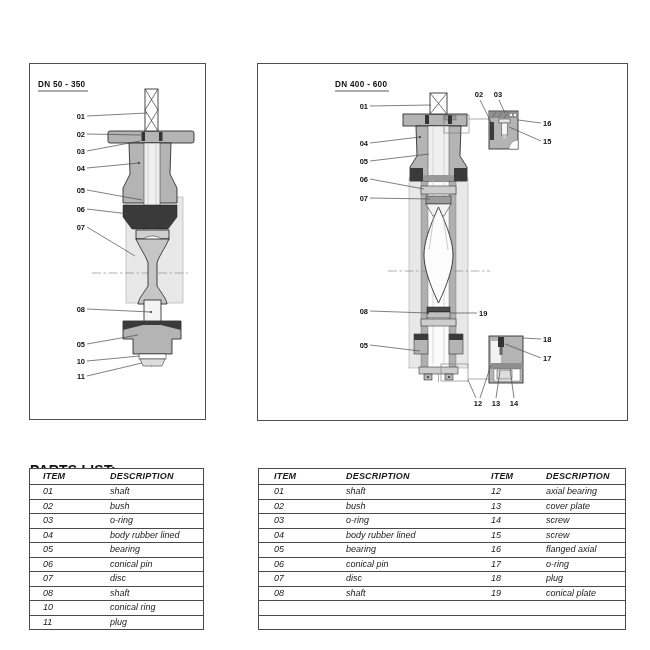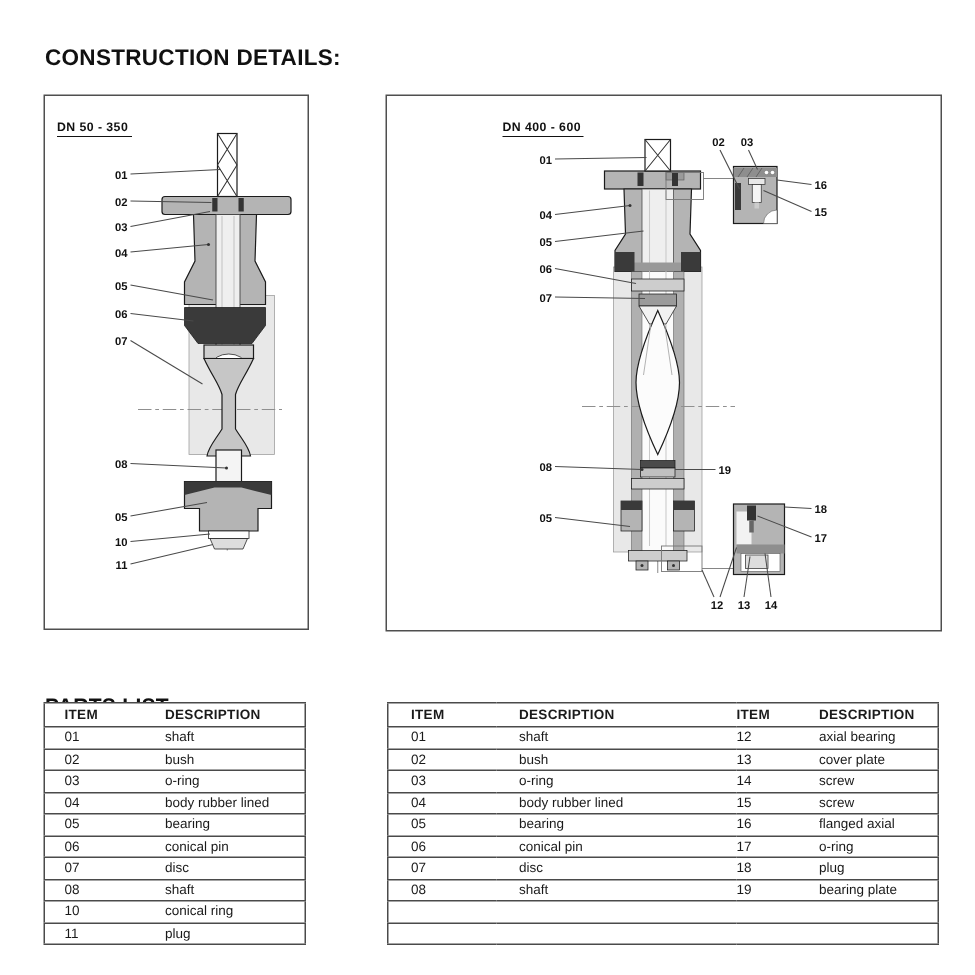--- a/index.html
+++ b/index.html
@@ -12,40 +12,39 @@
   .panel-right{left:257px;top:63px;width:369px;height:356px;text-align:center;}
   svg{display:block;}
   svg text{font-family:"Liberation Sans",sans-serif;font-weight:700;font-size:7.5px;fill:#111;}
   svg text.dn{font-size:8.2px;letter-spacing:.3px;}
   .leader{stroke:#4a4a4a;stroke-width:.7;fill:none;}
   .frame{stroke:#777;stroke-width:.6;fill:none;}
   .cl{stroke:#8f8f8f;stroke-width:.7;fill:none;stroke-dasharray:9 2.5 2.5 2.5;}
   .part{stroke:#1b1b1b;stroke-width:.8;}
   .thin{stroke-width:.5;}
   table.parts{position:absolute;border-collapse:collapse;table-layout:fixed;background:#fff;
-              border:1px solid #4a4a4a;font-size:9px;color:#1a1a1a;}
+              border:1px solid #4a4a4a;font-size:9px;color:#1a1a1a;font-style:italic;}
   table.parts th,table.parts td{border-top:1px solid #4a4a4a;border-bottom:1px solid #4a4a4a;
               text-align:left;font-size:9px;padding:0;height:13.5px;line-height:13.5px;
               white-space:nowrap;overflow:hidden;}
   table.parts th{font-weight:700;height:15px;line-height:15px;letter-spacing:.2px;}
   .t-left{left:29px;top:468px;width:175px;}
   .t-right{left:258px;top:468px;width:368px;}
   .t-left .c0{width:67px;padding-left:13px;}
   .t-left .c1{padding-left:0;}
   .t-right .c0{width:57px;padding-left:15px;}
   .t-right .c1{width:145px;padding-left:15px;}
   .t-right .c2{width:55px;}
   .t-right .c3{padding-left:0;}
 </style>
 </head>
 <body>
 
 <div class="page">
 
-  <div class="main-title">CONSTRUCTION DETAILS:</div>
 
   <div class="panel panel-left">
     <svg width="175" height="355" viewBox="0 0 175 355">
       <text class="dn" x="8" y="23">DN 50 - 350</text>
       <line x1="8" y1="27" x2="58" y2="27" stroke="#111" stroke-width="0.7"></line>
 
       <line class="cl" x1="121.5" y1="25" x2="121.5" y2="304"></line>
 
       <rect x="96" y="133" width="57" height="106" fill="#e8e8e8" stroke="#9a9a9a" stroke-width="0.5"></rect>
       <line class="cl" x1="62" y1="209" x2="158" y2="209"></line>
@@ -332,21 +331,21 @@
         <tr>
           <td class="c0">07</td>
           <td class="c1">disc</td>
           <td class="c2">18</td>
           <td class="c3">plug</td>
         </tr>
         <tr>
           <td class="c0">08</td>
           <td class="c1">shaft</td>
           <td class="c2">19</td>
-          <td class="c3">bearing plate</td>
+          <td class="c3">conical plate</td>
         </tr>
         <tr>
           <td class="c0"></td>
           <td class="c1"></td>
           <td class="c2"></td>
           <td class="c3"></td>
         </tr>
         <tr>
           <td class="c0"></td>
           <td class="c1"></td>

